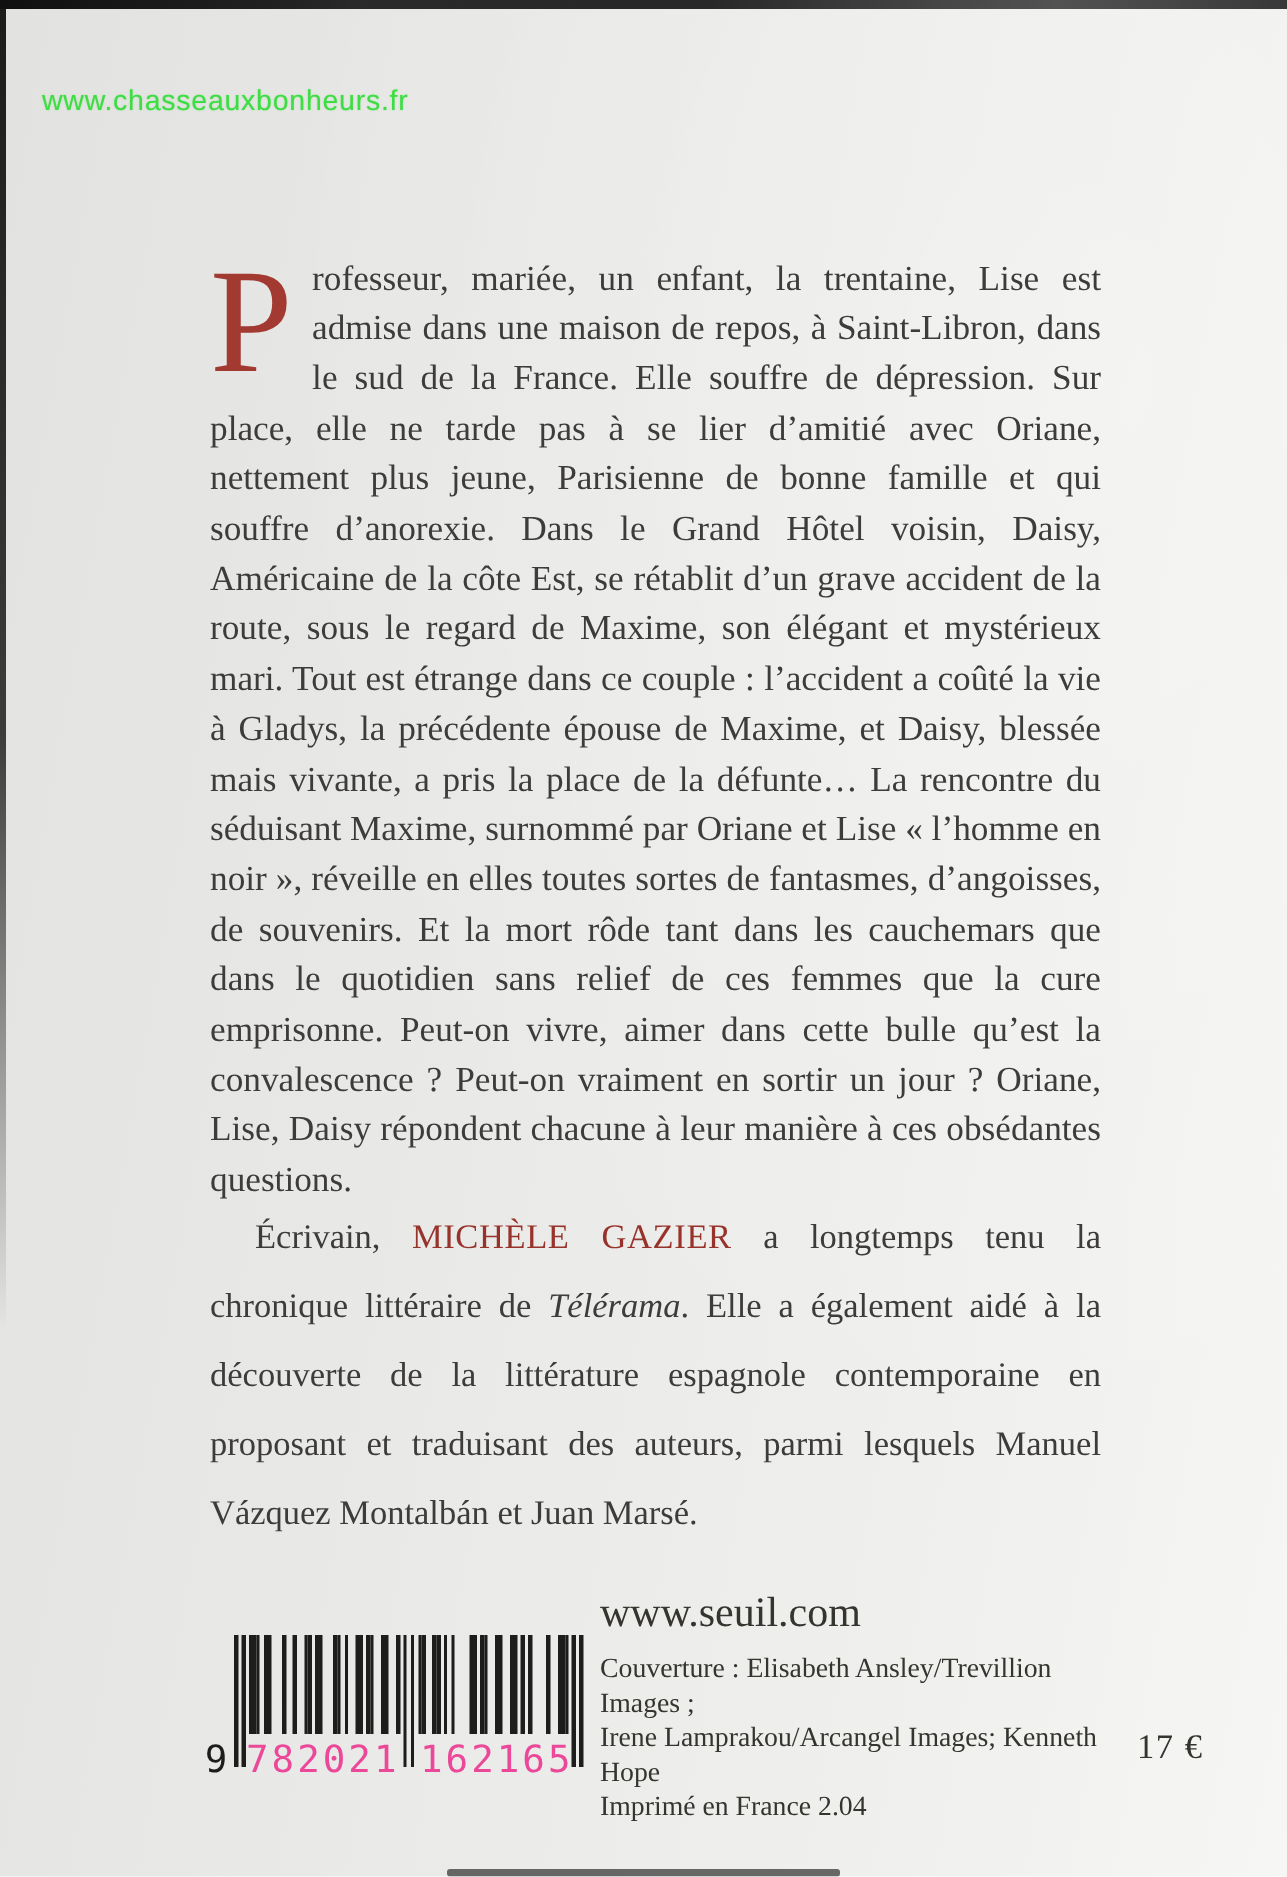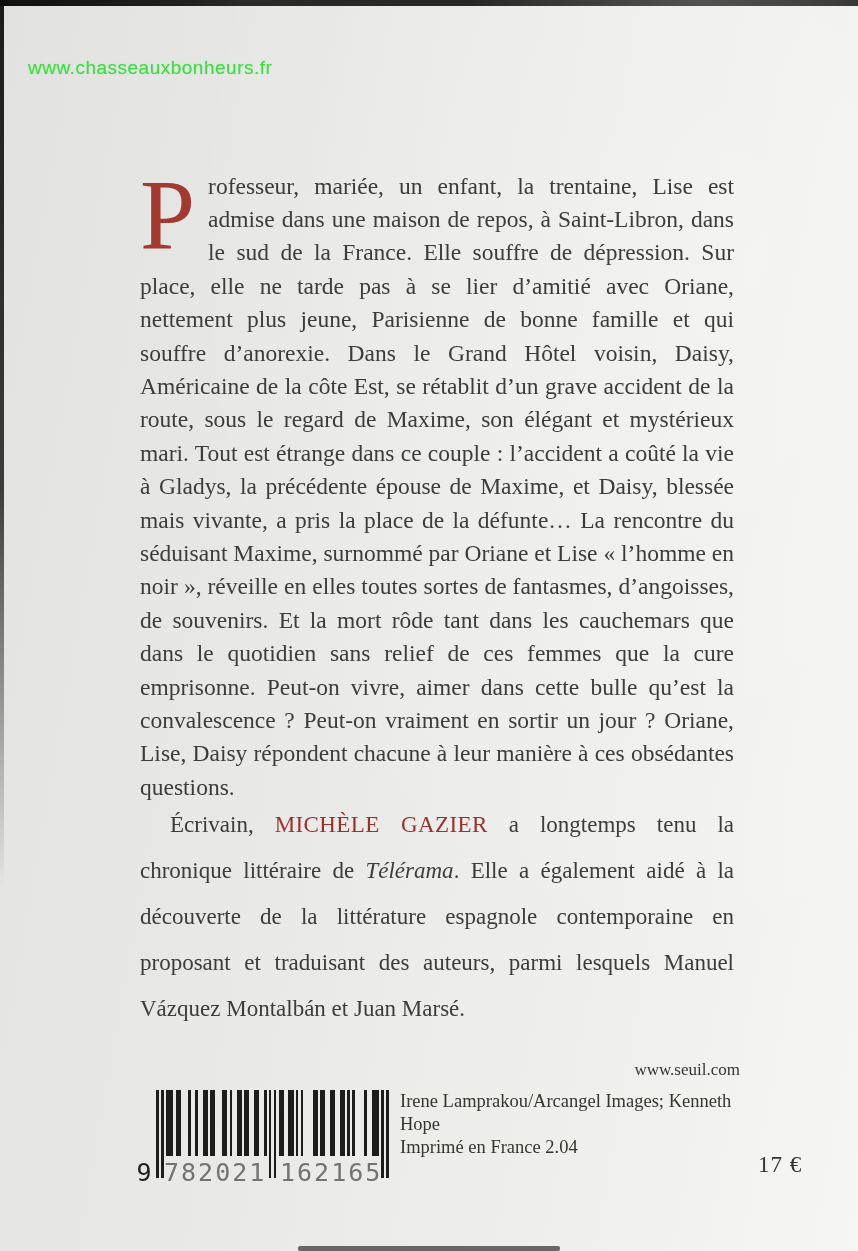--- a/index.html
+++ b/index.html
@@ -47,26 +47,26 @@
   
   .barcode{position:absolute;left:156px;top:1090px;width:233px;height:106px;}
   .barcode .bars{position:absolute;left:0;top:0;width:233px;height:90px;}
   .barcode .bars div{position:absolute;top:0;background:#1d1d1b;}
   .bc-digit-first{
     position:absolute;left:-20px;top:68px;width:16px;
     font-family:"DejaVu Sans Mono",monospace;font-size:25px;color:#1d1d1b;text-align:center;
   }
   .bc-group{
     position:absolute;top:68px;width:102px;text-align:center;letter-spacing:2px;
-    font-family:"DejaVu Sans Mono",monospace;font-size:25px;color:#737373;white-space:nowrap;
+    font-family:"DejaVu Sans Mono",monospace;font-size:25px;color:#ec4899;white-space:nowrap;
   }
   .bc-left{left:8px;} .bc-right{left:124px;}
 
   .pubinfo{position:absolute;left:400px;top:1060px;width:340px;color:#35342f;}
-  .pub-url{font-size:17px;margin:0 0 10px 0;text-align:right;}
+  .pub-url{font-size:28px;margin:0 0 10px 0;}
   .pub-line{font-size:18.5px;line-height:23px;margin:0;}
   .pub-isbn{margin-top:3px;}
   .price{
     position:absolute;left:758px;top:1152px;font-size:23px;color:#35342f;letter-spacing:1px;
   }
 </style>
 </head>
 <body>
 
 <div class="edge-top"></div>
@@ -130,17 +130,18 @@
       <div style="left: 225.4px; width: 2.8px; height: 88px;"></div>
       <div style="left: 230.3px; width: 2.8px; height: 88px;"></div>
     </div>
   <div class="bc-digit-first">9</div>
   <div class="bc-group bc-left">782021</div>
   <div class="bc-group bc-right">162165</div>
 </div>
 
 <div class="pubinfo">
   <p class="pub-url">www.seuil.com</p>
+  <p class="pub-line">Couverture : Elisabeth Ansley/Trevillion Images ;</p>
   <p class="pub-line">Irene Lamprakou/Arcangel Images; Kenneth Hope</p>
   <p class="pub-line">Imprimé en France 2.04</p>
 </div>
 
 <div class="price">17 €</div>
 
 </body></html>

